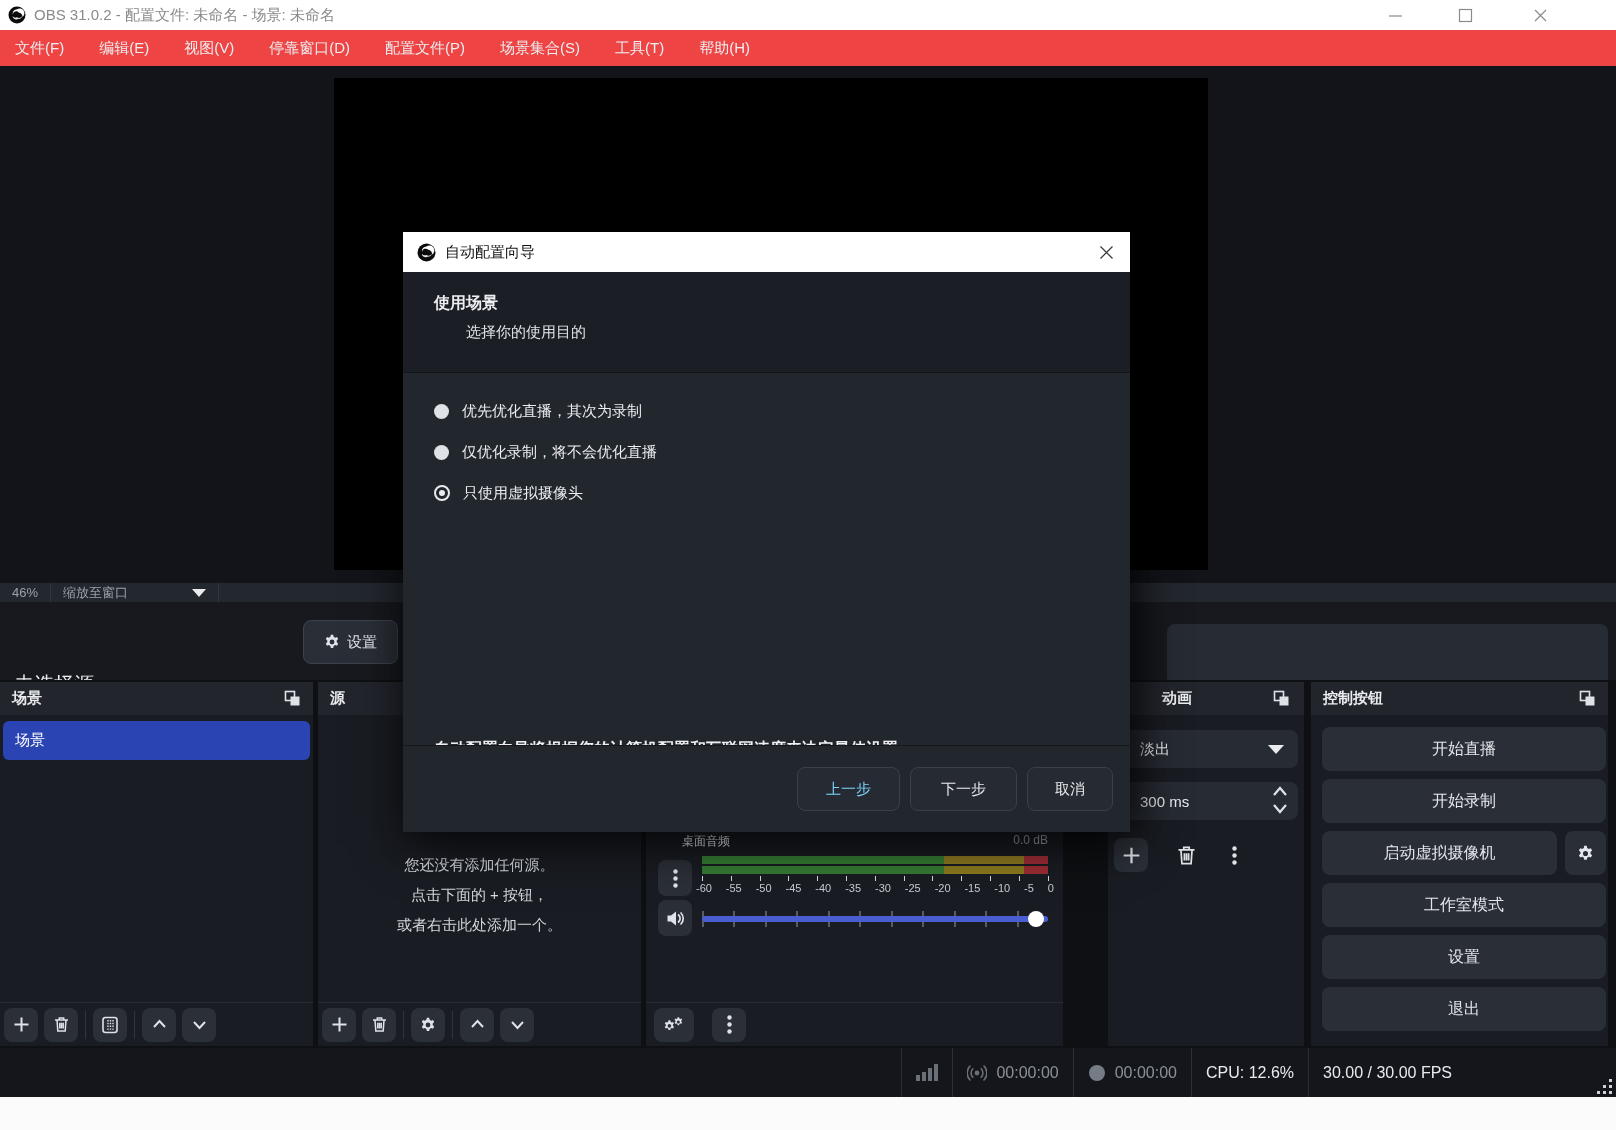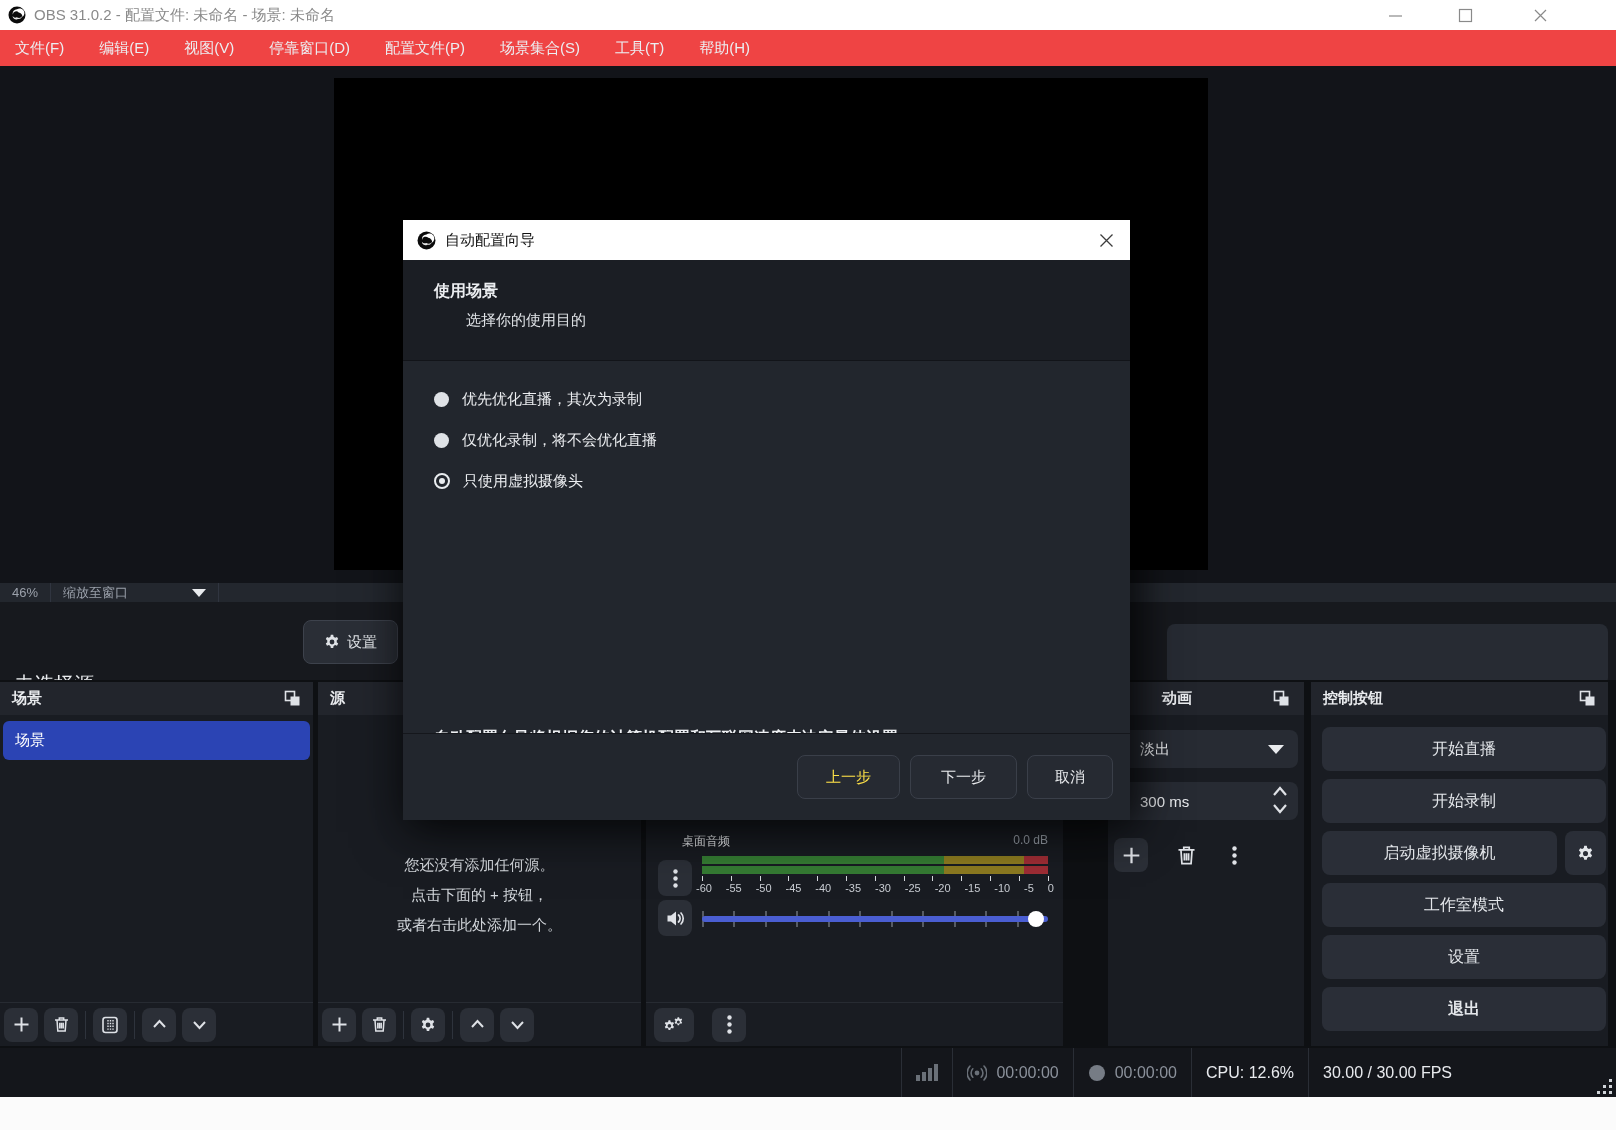--- a/index.html
+++ b/index.html
@@ -77,37 +77,37 @@
   
   .statusbar { position:absolute; left:0; top:1048px; width:1616px; height:49px; background:#14161b; display:flex; align-items:stretch; justify-content:flex-end; padding-right:150px; }
   .st-seg { display:flex; align-items:center; gap:9px; padding:0 14px; color:#8b919b; font-size:16px; }
   .st-div { width:1px; background:#2a2e36; }
   .st-white { color:#e8eaee; }
   .grip { position:absolute; right:3px; bottom:2px; color:#cfd3d8; }
 
   .bottom-strip { position:absolute; left:0; top:1097px; width:1616px; height:33px; background:#fbfbfb; }
 
   
-  .dialog { position:absolute; left:403px; top:220px; width:727px; height:600px; z-index:20; box-shadow:0 12px 45px rgba(0,0,0,.6), 12px 0 35px rgba(0,0,0,.45); }
+  .dialog { position:absolute; left:403px; top:232px; width:727px; height:600px; z-index:20; box-shadow:0 12px 45px rgba(0,0,0,.6), 12px 0 35px rgba(0,0,0,.45);font-family:Liberation Mono, monospace; }
   .dlg-title { position:absolute; left:0; top:0; width:100%; height:40px; background:#ffffff; display:flex; align-items:center; padding:0 14px; }
   .dlg-title .t { color:#111; font-size:15px; margin-left:9px; }
   .dlg-close { position:absolute; right:12px; top:8px; width:24px; height:24px; display:flex; align-items:center; justify-content:center; color:#3c3c3c; }
   .dlg-head { position:absolute; left:0; top:40px; width:100%; height:100px; background:#1b1e24; padding:21px 31px; }
   .dlg-head .h1 { color:#eceef1; font-size:16px; font-weight:bold; }
   .dlg-head .h2 { color:#dfe2e6; font-size:15px; margin:9px 0 0 32px; }
   .dlg-body { position:absolute; left:0; top:140px; width:100%; height:373px; background:#22262d; border-top:1px solid #121419; padding:27px 31px 0; }
   .radio-row { display:flex; align-items:center; gap:13px; height:22px; margin-bottom:19px; color:#eceef1; font-size:15px; }
   .rdot { width:15px; height:15px; border-radius:50%; background:#dfe2e6; flex:0 0 auto; }
   .rdot.sel { width:16px; height:16px; background:transparent; border:2.5px solid #e9ecef; position:relative; }
   .rdot.sel::after { content:""; position:absolute; left:2.5px; top:2.5px; width:6px; height:6px; border-radius:50%; background:#e9ecef; }
   .dlg-info { position:absolute; left:31px; top:366px; color:#eef0f3; font-size:16px; font-weight:bold; line-height:22px; }
   .dlg-info p { margin-bottom:20px; }
   .dlg-foot { position:absolute; left:0; bottom:0; width:100%; height:87px; background:#22262d; border-top:1px solid #15171c; display:flex; align-items:center; justify-content:flex-end; gap:10px; padding-right:17px; }
   .dlg-btn { height:44px; border-radius:8px; background:#262a32; border:1px solid #3a3f49; color:#e9ebee; font-size:15px; display:flex; align-items:center; justify-content:center; }
-  .dlg-btn.back { width:103px; color:#fde047; }
+  .dlg-btn.back { width:103px; color:#7dd3fc; }
   .dlg-btn.next { width:107px; }
   .dlg-btn.cancel { width:86px; }
 
   svg { display:block; }
 </style>
 </head>
 <body>
 
 <div class="app">
 
@@ -392,21 +392,21 @@
       <div class="ctl-btn" style="top:45px;">开始直播</div>
       <div class="ctl-btn" style="top:97px;">开始录制</div>
       <div class="ctl-btn ctl-vc" style="top:149px;">启动虚拟摄像机</div>
       <div class="ctl-vc-gear" style="top:149px;">
         <svg width="17" height="17" viewBox="0 0 16 16" fill="currentColor">
             <path d="M6.8.8h2.4l.4 2a5.3 5.3 0 0 1 1.5.9l1.9-.7 1.2 2.1-1.5 1.4a5.6 5.6 0 0 1 0 1.7l1.5 1.4-1.2 2.1-1.9-.7a5.3 5.3 0 0 1-1.5.9l-.4 2H6.8l-.4-2a5.3 5.3 0 0 1-1.5-.9l-1.9.7L1.8 9.6l1.5-1.4a5.6 5.6 0 0 1 0-1.7L1.8 5.1 3 3l1.9.7a5.3 5.3 0 0 1 1.5-.9zM8 5.6A2.4 2.4 0 1 0 8 10.4 2.4 2.4 0 0 0 8 5.6z"></path>
           </svg>
       </div>
       <div class="ctl-btn" style="top:201px;">工作室模式</div>
       <div class="ctl-btn" style="top:253px;">设置</div>
-      <div class="ctl-btn" style="top:305px;font-weight:bold;">退出</div>
+      <div class="ctl-btn" style="top:305px;">退出</div>
     </div>
   </div>
 
   <div class="statusbar">
     <span class="st-div"></span>
     <span class="st-seg">
       <svg width="22" height="17" viewBox="0 0 22 17" fill="#6a7078">
           <rect x="0" y="11" width="4" height="6"></rect>
           <rect x="6" y="8" width="4" height="9"></rect>
           <rect x="12" y="4" width="4" height="13"></rect>

